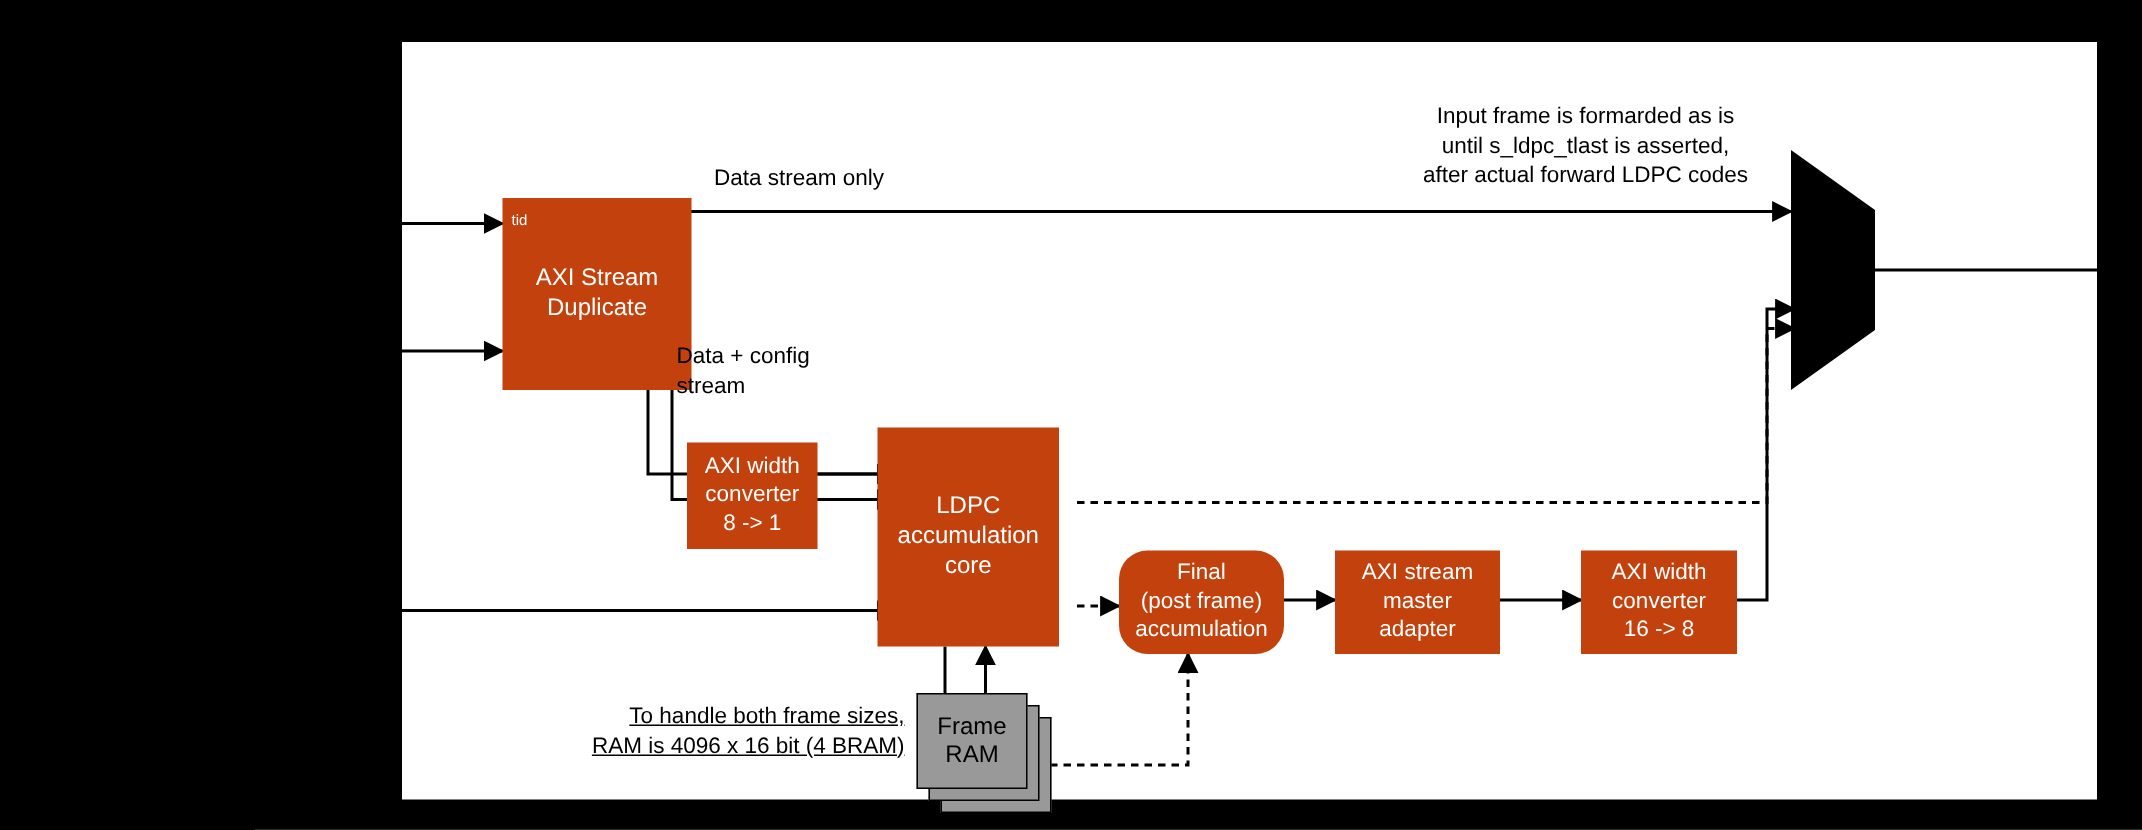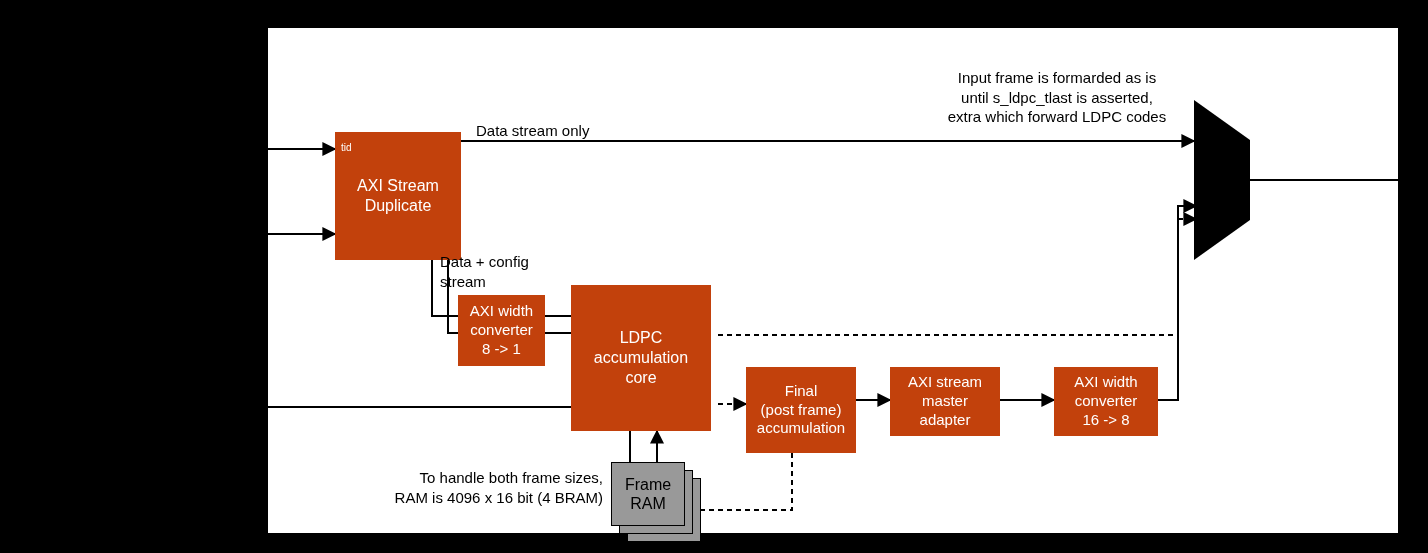--- a/index.html
+++ b/index.html
@@ -130,36 +130,36 @@
 Duplicate</span>
   </div>
   <div class="tid" style="left:341px; top:142px;">tid</div>
 
   <div class="blk" style="left:458px; top:295px; width:87px; height:71px; font-size:15px;">
     <span style="white-space:pre-line;">AXI width
 converter
 8 -&gt; 1</span>
   </div>
 
-  <div class="blk" style="left:571px; top:285px; width:140px; height:146px;">
+  <div class="blk" style="left:585px; top:285px; width:121px; height:146px;">
     <span style="white-space:pre-line;">LDPC
 accumulation
 core</span>
   </div>
 
   <div class="gray-stack" style="left:611px; top:462px; width:90px; height:80px;">
     <div class="layer" style="left:16px; top:16px;"></div>
     <div class="layer" style="left:8px; top:8px;"></div>
     <div class="layer" style="left:0; top:0;">
       <span style="white-space:pre-line;">Frame
 RAM</span>
     </div>
   </div>
 
-  <div class="blk" style="left:746px; top:367px; width:110px; height:86px; font-size:15px;">
+  <div class="blk" style="left:746px; top:367px; width:110px; height:69px; font-size:15px;border-radius:19px;">
     <span style="white-space:pre-line;">Final
 (post frame)
 accumulation</span>
   </div>
 
   <div class="blk" style="left:890px; top:367px; width:110px; height:69px; font-size:15px;">
     <span style="white-space:pre-line;">AXI stream
 master
 adapter</span>
   </div>
@@ -169,25 +169,25 @@
 converter
 16 -&gt; 8</span>
   </div>
 
   <div class="trap" style="left:1194px; top:100px;">
     <svg viewBox="0 0 56 160">
       <polygon points="0,0 56,40 56,120 0,160" fill="#000"></polygon>
     </svg>
   </div>
 
-  <div class="note" style="left:476px; top:109px;margin-top:12px;">Data stream only</div>
+  <div class="note" style="left:476px; top:109px;">Data stream only</div>
 
-  <div class="note" style="left:440px; top:228px; white-space:pre-line;margin-top:24px;">Data + config
+  <div class="note" style="left:451px; top:228px; white-space:pre-line;">Data + config
 stream</div>
 
-  <div class="note right" style="left:387px; top:468px; width:216px; white-space:pre-line;">To handle both frame sizes,
+  <div class="note right" style="left:387px; top:468px; width:216px; white-space:pre-line;text-decoration:underline;">To handle both frame sizes,
 RAM is 4096 x 16 bit (4 BRAM)</div>
 
 
   <div class="note center" style="left:930px; top:68px; width:254px; white-space:pre-line;">Input frame is formarded as is
 until s_ldpc_tlast is asserted,
-extra which forward LDPC codes</div>
+after actual forward LDPC codes</div>
 </div>
 
 </body></html>

